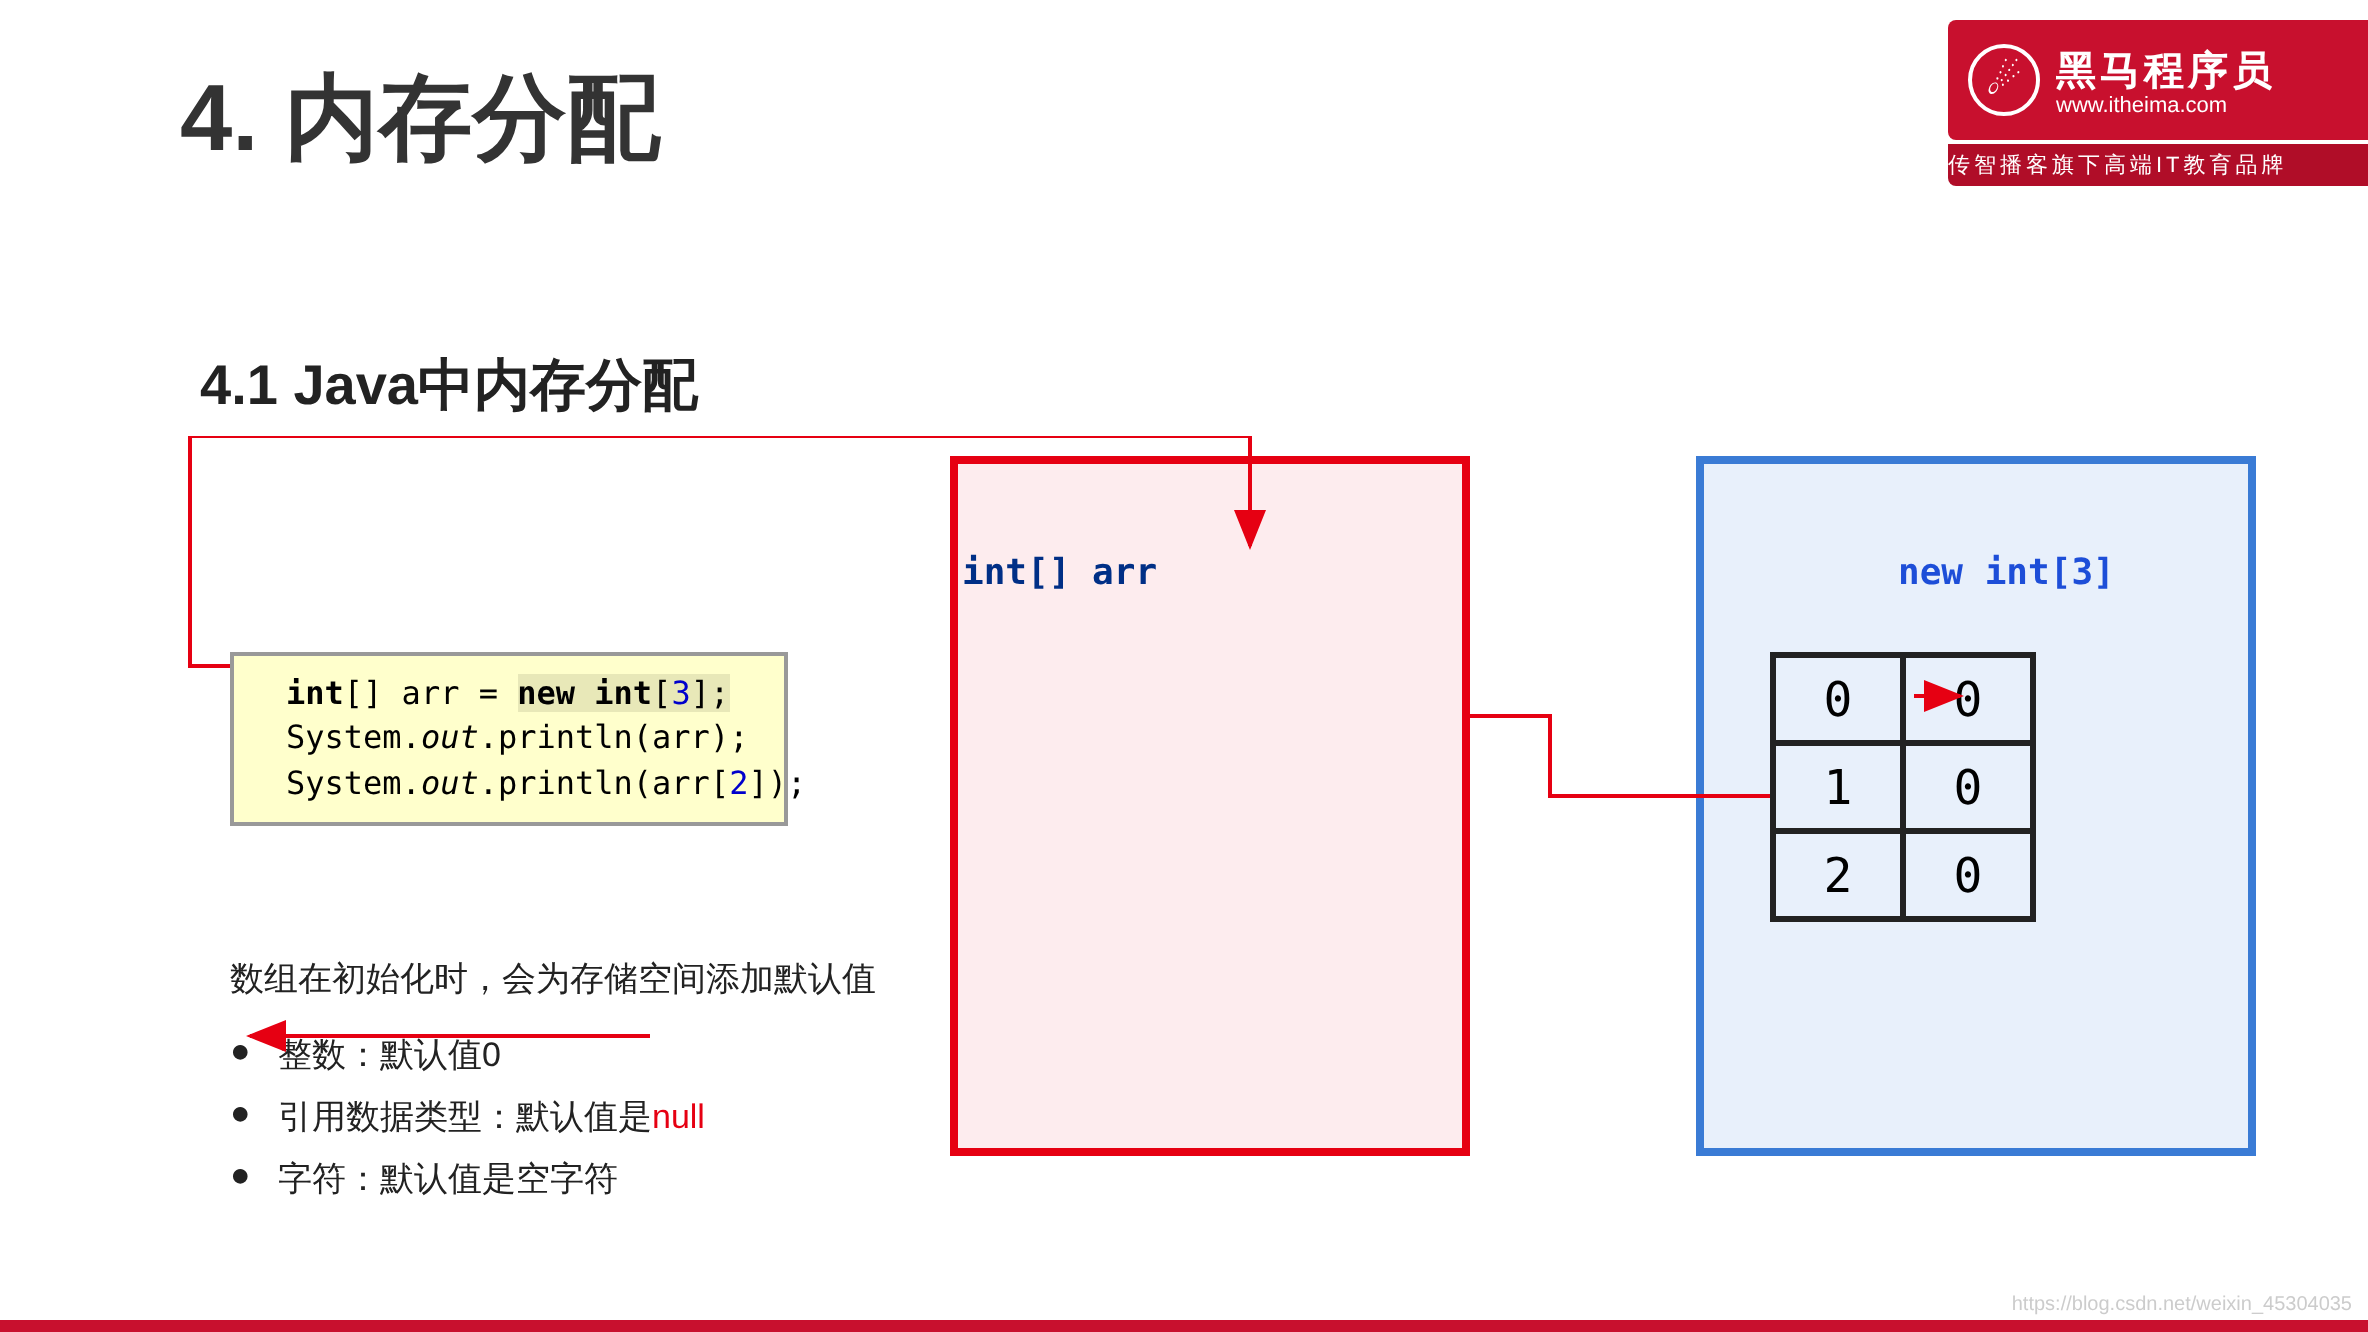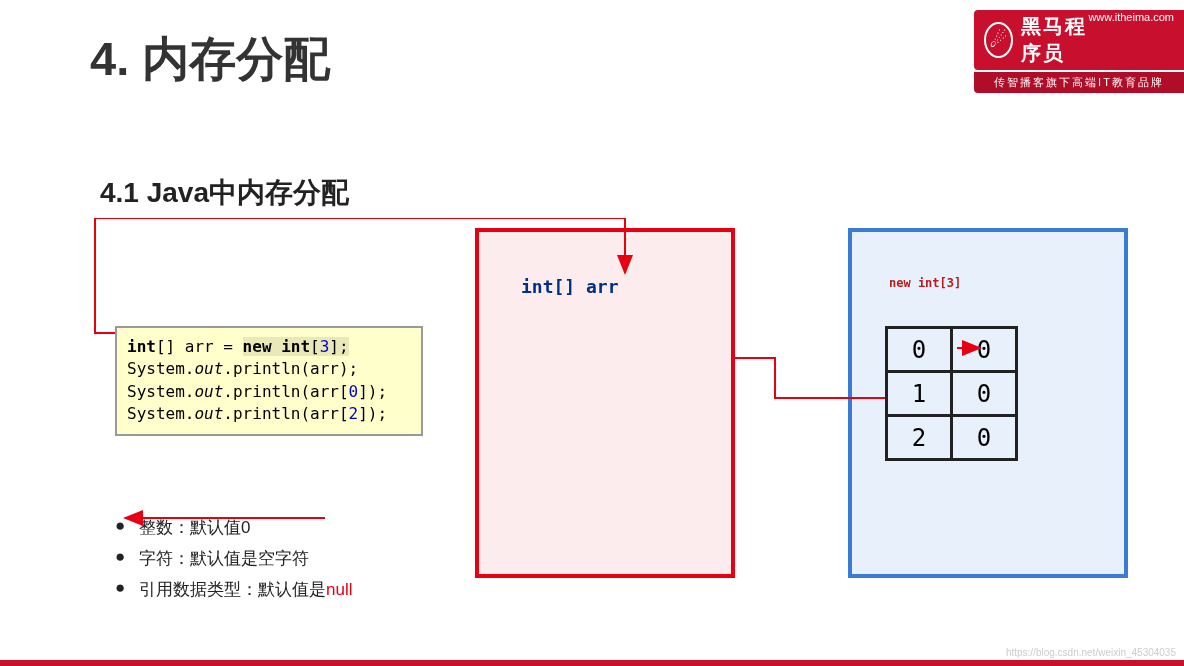--- a/index.html
+++ b/index.html
@@ -1,33 +1,33 @@
 <!DOCTYPE html>
 <html><head>
 <meta charset="utf-8">
 <style>
 *{box-sizing:border-box;margin:0;padding:0}
 body{width:1184px;height:666px;background:#fff;font-family:"Microsoft YaHei",Arial,sans-serif;position:relative;overflow:hidden}
 .brand{position:absolute;right:0;top:10px;width:210px;height:60px;background:#c8102e;color:#fff;border-radius:4px 0 0 4px;display:flex;align-items:center;padding:6px 10px}
 .brand-icon{width:36px;height:36px;border-radius:50%;border:2px solid #fff;display:flex;align-items:center;justify-content:center;font-size:20px;margin-right:8px}
-.brand-text{display:flex;flex-direction:row}
+.brand-text{display:flex;flex-direction:column}
 .brand-title{font-size:20px;font-weight:bold;letter-spacing:2px}
 .brand-url{font-size:11px;margin-top:-2px}
-.brand-sub{position:absolute;right:0;top:72px;width:210px;background:#b00d28;color:#fff;font-size:11px;text-align:center;padding:3px 0;border-radius:0 0 0 4px;letter-spacing:2px}
+.brand-sub{position:absolute;right:0;top:72px;width:210px;background:#b00d28;color:#fff;font-size:11px;text-align:left;padding:3px 0;border-radius:0 0 0 4px;letter-spacing:2px}
 .slide-title{position:absolute;left:90px;top:28px;font-size:47px;font-weight:bold;color:#333}
 .section-title{position:absolute;left:100px;top:174px;font-size:28px;font-weight:bold;color:#222}
 .diagram{position:absolute;left:85px;top:218px;right:60px;bottom:20px}
 svg.arrows{position:absolute;left:0;top:0;width:100%;height:100%;pointer-events:none}
 .stack-box{position:absolute;left:390px;top:10px;width:260px;height:350px;border:4px solid #e60012;background:#fdecee}
-.stack-label{position:absolute;left:436px;top:58px;font-family:Consolas,monospace;font-size:18px;font-weight:bold;color:#002f86}
+.stack-label{position:absolute;left:396px;top:58px;font-family:Consolas,monospace;font-size:18px;font-weight:bold;color:#002f86}
 .heap-box{position:absolute;left:763px;top:10px;width:280px;height:350px;border:4px solid #3a7bd5;background:#e8f0fb}
-.heap-label{position:absolute;left:804px;top:58px;font-family:Consolas,monospace;font-size:12px;font-weight:bold;color:#b91c1c}
+.heap-label{position:absolute;left:864px;top:58px;font-family:Consolas,monospace;font-size:18px;font-weight:bold;color:#1d4ed8}
 .heap-table{position:absolute;left:800px;top:108px;border-collapse:collapse}
 .heap-table td{border:3px solid #222;width:65px;height:44px;text-align:center;font-family:Consolas,monospace;font-size:24px}
-.code-box{position:absolute;left:30px;top:108px;width:308px;border:2px solid #999;background:#ffffcc;padding:8px 10px;font-family:Consolas,monospace;font-size:16px;line-height:1.4}
+.code-box{position:absolute;left:30px;top:108px;width:279px;border:2px solid #999;background:#ffffcc;padding:8px 26px;font-family:Consolas,monospace;font-size:16px;line-height:1.4}
 .kw{color:#000;font-weight:bold}
 .nw{color:#000;font-weight:bold}
 .hl{background:#e8e8b8}
 .it{font-style:italic;font-weight:normal}
 .cm{color:#888}
 .num{color:#0000cc}
 .desc{position:absolute;left:30px;top:260px;font-size:17px;color:#222}
 .bullets{position:absolute;left:30px;top:290px;font-size:17px;color:#222;list-style:none}
 .bullets li{margin:8px 0;padding-left:24px;position:relative}
 .bullets li::before{content:"●";position:absolute;left:0;top:0}
@@ -71,28 +71,28 @@
     <tr>
       <td>2</td>
       <td>0</td>
     </tr>
   </tbody>
     </table>
 
   <div class="code-box">
     <div><span class="kw">int</span><span>[] arr = </span><span class="nw hl">new int</span><span class="hl">[</span><span class="hl num">3</span><span class="hl">];</span></div>
     <div><span>System.</span><span class="it">out</span><span>.println(arr);</span></div>
-    <div><span>System.</span><span class="it">out</span><span>.println(arr[</span><span class="num">0</span><span>]);</span></div>
     <div><span>System.</span><span class="it">out</span><span>.println(arr[</span><span class="num">2</span><span>]);</span></div>
   </div>
 
+  <div class="desc">数组在初始化时，会为存储空间添加默认值</div>
   <ul class="bullets">
     <li>整数：默认值0</li>
+    <li><span>引用数据类型：默认值是</span><span class="null">null</span></li>
     <li>字符：默认值是空字符</li>
-    <li><span>引用数据类型：默认值是</span><span class="null">null</span></li>
   </ul>
 
   <svg class="arrows">
     <defs>
       <marker id="ah" markerWidth="10" markerHeight="8" refX="9" refY="4" orient="auto">
         <polygon points="0 0, 10 4, 0 8" fill="#e60012"></polygon>
       </marker>
     </defs>
 
     <polyline points="30,115 10,115 10,0 540,0 540,55" fill="none" stroke="#e60012" stroke-width="2" marker-end="url(#ah)"></polyline>

